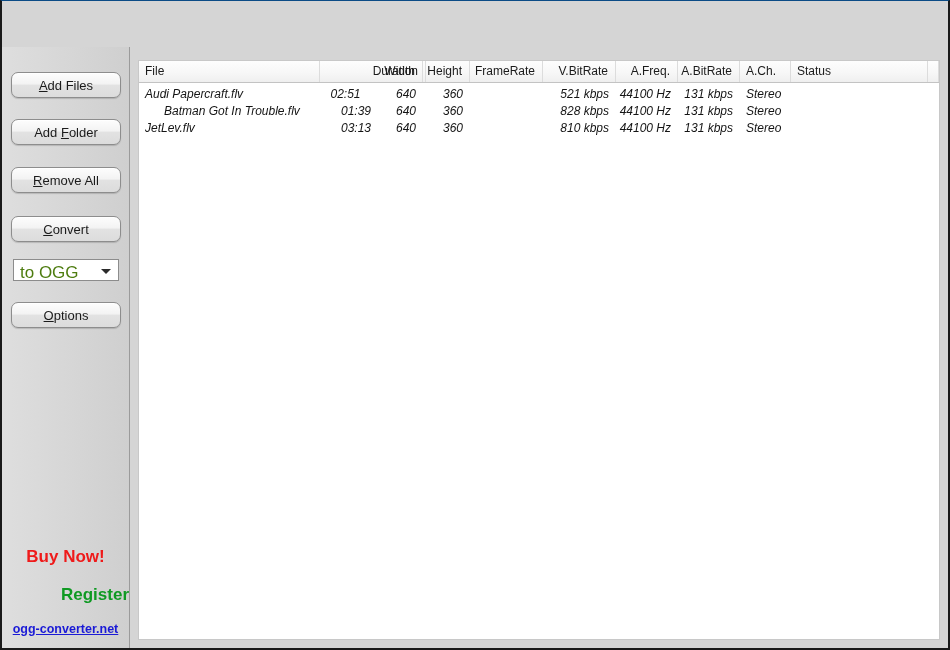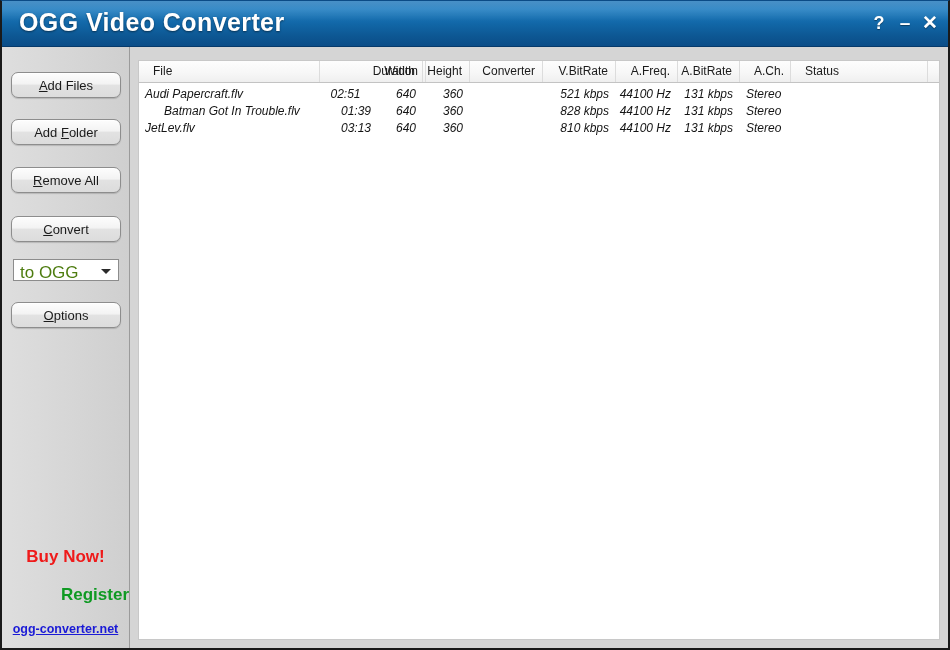--- a/index.html
+++ b/index.html
@@ -207,21 +207,21 @@
     font-size: 12px;
     color: #1b1b1b;
     line-height: 21px;
     box-sizing: border-box;
     border-right: 1px solid #dcdcdc;
     overflow: hidden;
     white-space: nowrap;
     cursor: pointer;
     user-select: none;
   }
-  .hcell.left  { text-align: left;  padding-left: 14px; }
+  .hcell.left  { text-align: left;  padding-left: 6px; }
   .hcell.right { text-align: right; padding-right: 7px; }
 
   .row {
     position: relative;
     height: 17px;
     width: 100%;
     cursor: default;
   }
   .cell {
     position: absolute;
@@ -238,27 +238,20 @@
   .cell.left  { text-align: left;  padding-left: 6px; }
   .cell.right { text-align: right; padding-right: 7px; }
 
   #rows-wrap { position: relative; padding-top: 3px; }
 </style>
 </head>
 <body>
 
 <div id="app">
 
-  <div id="titlebar">
-    <div class="sheen"></div>
-    <div id="app-title">OGG Video Converter</div>
-    <div class="win-btn" id="btn-help">?</div>
-    <div class="win-btn" id="btn-min">–</div>
-    <div class="win-btn" id="btn-close">✕</div>
-  </div>
 
   <div id="sidebar">
 
     <div class="side-btn" id="b-addfiles">
       <span><span class="acc">A</span>dd Files</span>
     </div>
     <div class="side-btn" id="b-addfolder">
       <span>Add <span class="acc">F</span>older</span>
     </div>
     <div class="side-btn" id="b-removeall">
@@ -281,21 +274,21 @@
     <div id="register">Register</div>
     <div id="site-link">ogg-converter.net</div>
   </div>
 
   <div id="list-panel">
     <div id="list-header">
         <div class="hcell left" style="left: 0px; width: 181px;">File</div>
         <div class="hcell right" style="left: 181px; width: 58px; margin-left: 48px;">Duration</div>
         <div class="hcell right" style="left: 239px; width: 45px;">Width</div>
         <div class="hcell right" style="left: 284px; width: 47px;">Height</div>
-        <div class="hcell right" style="left: 331px; width: 73px;">Converter</div>
+        <div class="hcell right" style="left: 331px; width: 73px;">FrameRate</div>
         <div class="hcell right" style="left: 404px; width: 73px;">V.BitRate</div>
         <div class="hcell right" style="left: 477px; width: 62px;">A.Freq.</div>
         <div class="hcell right" style="left: 539px; width: 62px;">A.BitRate</div>
         <div class="hcell left" style="left: 601px; width: 51px;">A.Ch.</div>
         <div class="hcell left" style="left: 652px; width: 137px;">Status</div>
         <div class="hcell left" style="left: 789px; width: 11px;"></div>
       </div>
     <div id="rows-wrap">
         <div class="row">
           <div class="cell left" style="left: 0px; width: 181px;">Audi Papercraft.flv</div>

